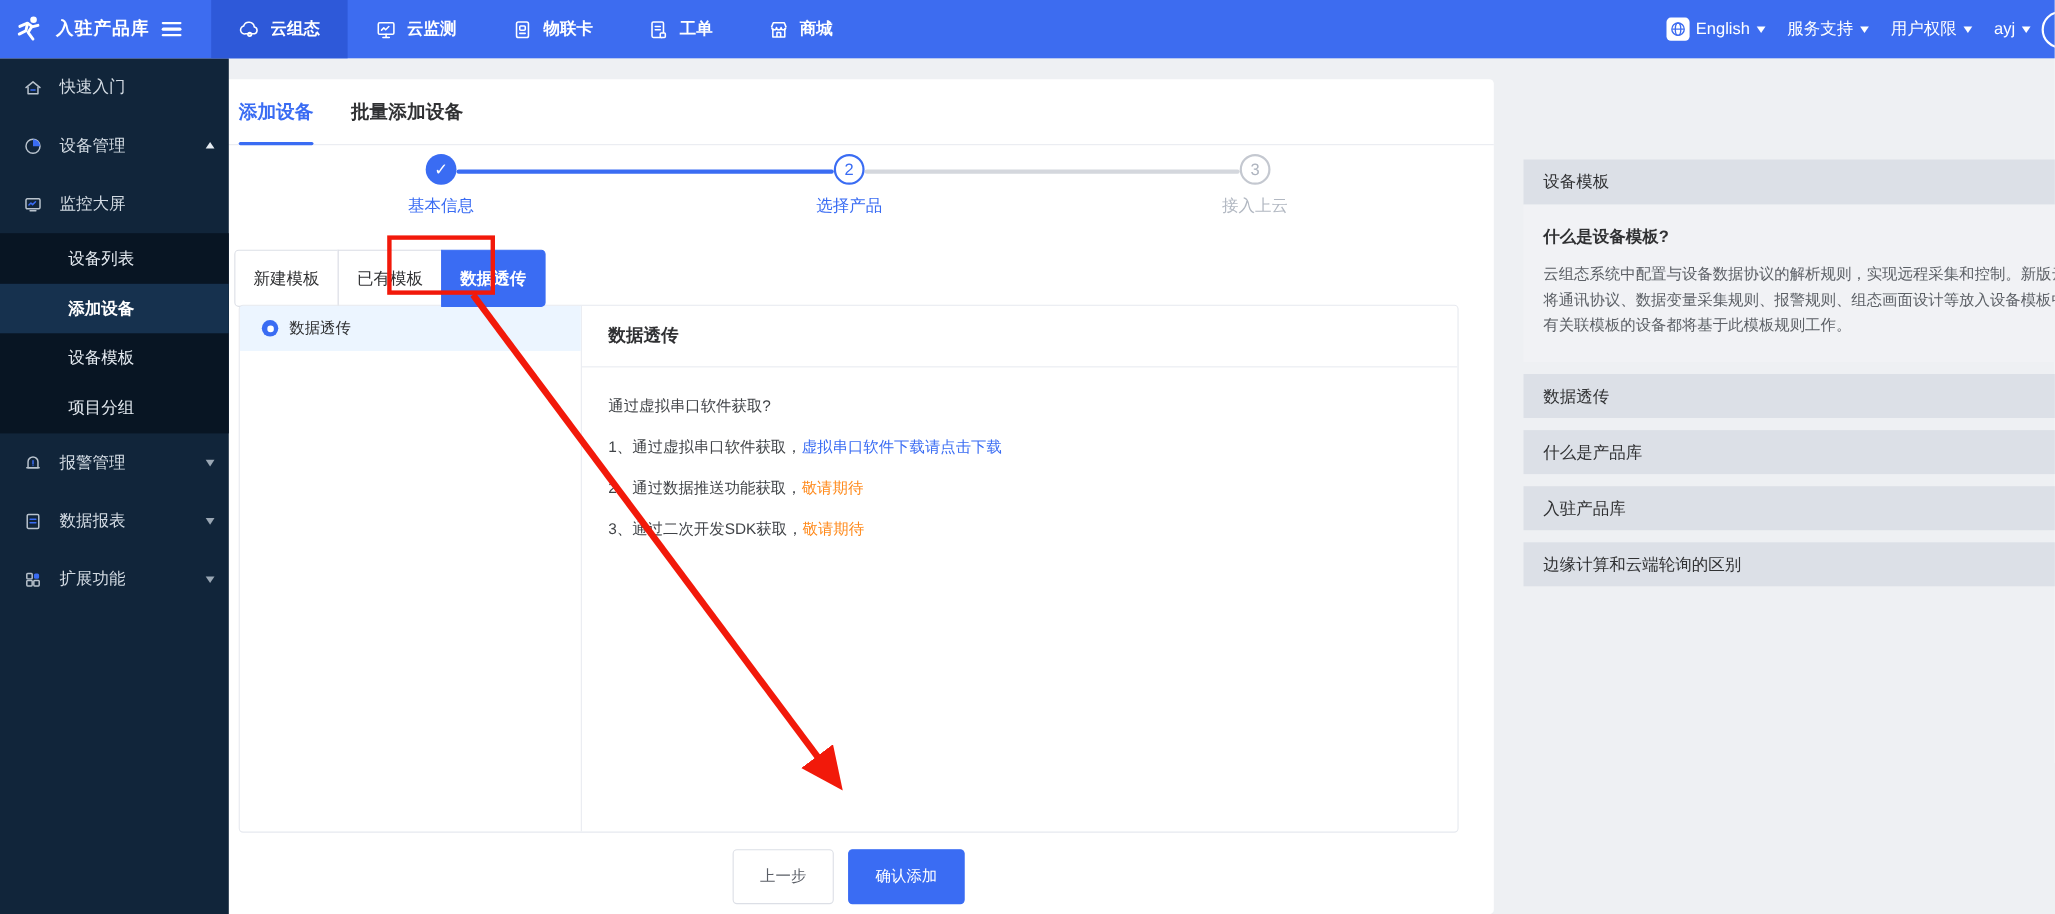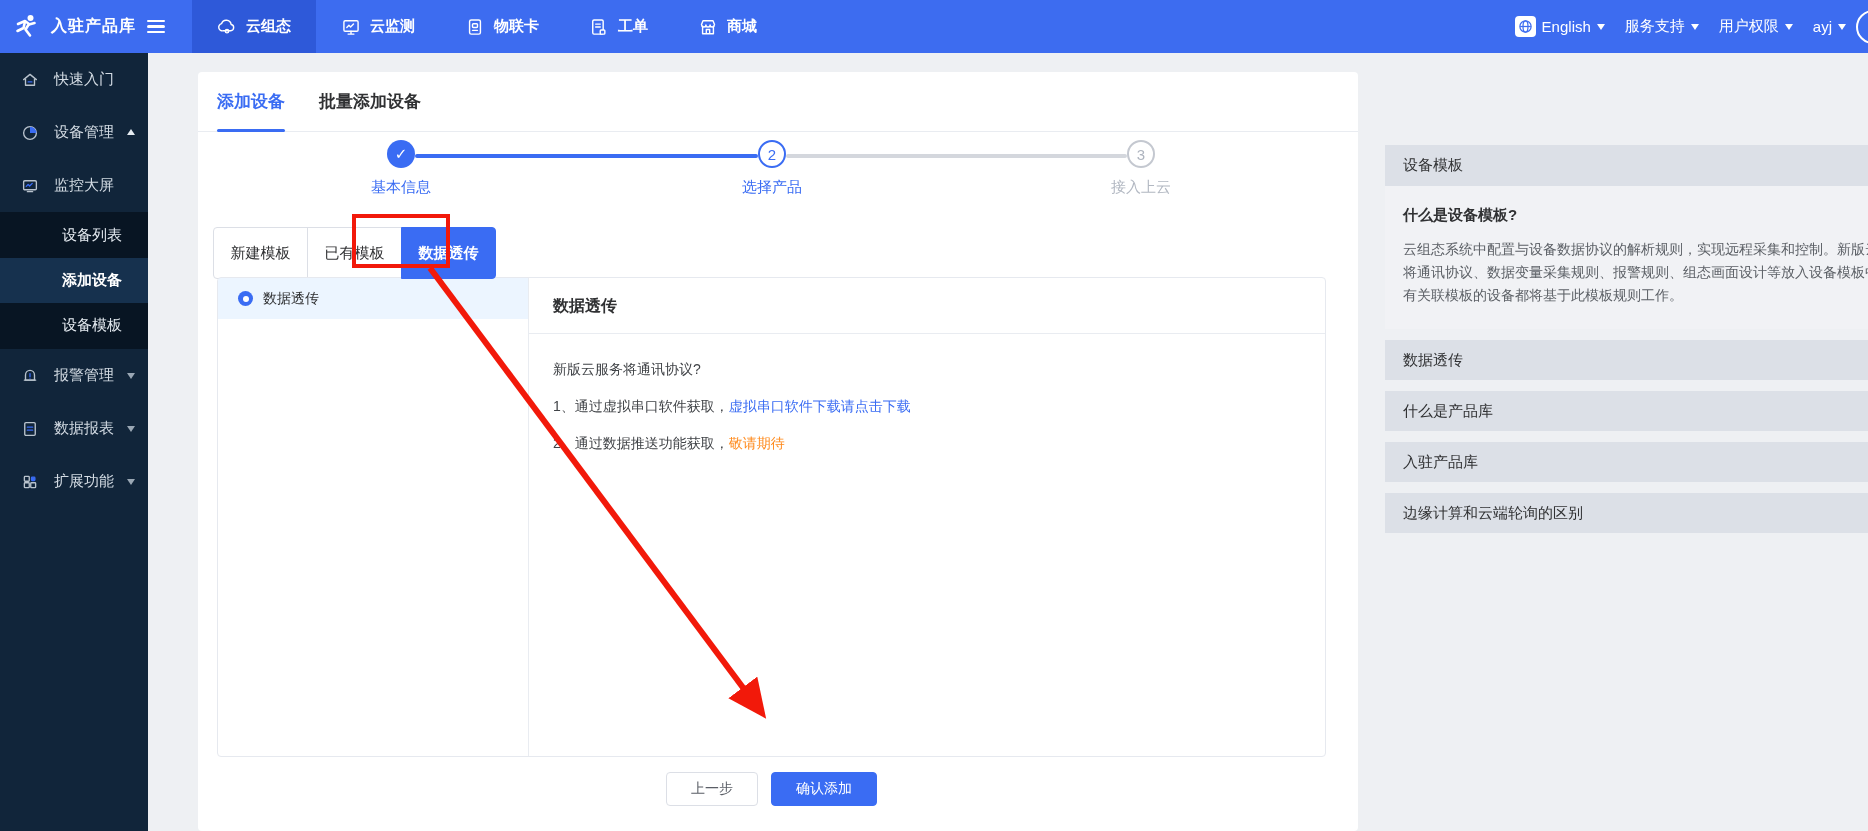--- a/index.html
+++ b/index.html
@@ -16,21 +16,21 @@
   .burger i{width:18px;height:2.5px;background:#fff;border-radius:2px;display:block}
   .nav{display:flex;height:100%}
   .nav-item{display:flex;align-items:center;gap:9px;padding:0 25px;font-size:15px;font-weight:bold;height:100%;cursor:pointer;white-space:nowrap}
   .nav-item.active{background:#2e59d9}
   .topbar-right{margin-left:auto;display:flex;align-items:center;padding-right:4px;font-size:15px}
   .tr-item{display:flex;align-items:center;gap:6px;padding:0 10px;cursor:pointer;white-space:nowrap}
   .caret{width:0;height:0;border:4.5px solid transparent;border-top:6px solid #fff;margin-top:5px;display:inline-block}
   .globe-badge{width:21px;height:21px;background:#fff;border-radius:4px;display:flex;align-items:center;justify-content:center;flex:none}
   .avatar-partial{width:30px;height:30px;border:2px solid #fff;border-radius:50%;margin-right:-26px;flex:none}
   
-  .sidebar{position:absolute;top:53px;left:0;bottom:0;width:148px;background:#11253a;color:#c8d2dc;z-index:10}
+  .sidebar{position:absolute;top:53px;left:0;bottom:0;width:208px;background:#11253a;color:#c8d2dc;z-index:10}
   .side-item{height:53px;display:flex;align-items:center;gap:15px;padding-left:21px;font-size:15px;position:relative;cursor:pointer}
   .side-item .label{color:#d3dbe3}
   .gchev{position:absolute;right:13px;width:0;height:0;border:4.5px solid transparent}
   .gchev.up{border-bottom:6px solid #e6ecf2;margin-top:-5px}
   .gchev.down{border-top:6px solid #9aa7b4;margin-top:5px}
   .submenu{background:#081523;padding:1px 0}
   .sub-item{height:45px;display:flex;align-items:center;padding-left:62px;font-size:15px;color:#e6ecf2;cursor:pointer}
   .sub-item.active{background:#16314e;color:#fff;font-weight:bold}
   
   .card{position:absolute;left:198px;top:72px;width:1160px;height:759px;background:#fff;border-radius:4px;z-index:1}
@@ -66,21 +66,21 @@
   .radio::after{content:"";position:absolute;left:4.5px;top:4.5px;width:6px;height:6px;background:#fff;border-radius:50%}
   .sel-label{font-size:14px;color:#303133}
   .right-col{flex:1;min-width:0}
   .panel-title{height:55px;line-height:55px;padding:0 24px;font-size:16px;font-weight:bold;color:#303133;border-bottom:1px solid #e9ecf1}
   .panel-body{padding:27px 24px;font-size:14px;color:#404347}
   .panel-body p{margin:0 0 21px;line-height:16px}
   .lnk{color:#3a6cf3;cursor:pointer}
   .pend{color:#ff8a1c}
   
   .footer{position:absolute;left:19px;top:700px;width:1109px;display:flex;justify-content:center;gap:13px}
-  .btn{height:34px;box-sizing:border-box;border-radius:4px;font-size:14px;display:flex;align-items:center;justify-content:center;padding:12px 24px;cursor:pointer}
+  .btn{height:50px;box-sizing:border-box;border-radius:4px;font-size:14px;display:flex;align-items:center;justify-content:center;padding:12px 24px;cursor:pointer}
   .btn-prev{background:#fff;border:1px solid #dcdfe6;color:#5a5e66}
   .btn-confirm{background:#3a6cf3;border:1px solid #3a6cf3;color:#fff}
   
   .help{position:absolute;left:1385px;top:145px;width:540px;z-index:2}
   .help-header{height:41px;background:#dce0e7;display:flex;align-items:center;padding:0 18px;font-size:15px;color:#303133;cursor:pointer;box-sizing:border-box}
   .help-content{background:#f1f2f5;padding:17px 18px 22px;margin-bottom:11px}
   .help-heading{font-size:15px;font-weight:bold;color:#303133;margin:3px 0 13px}
   .help-body{font-size:14px;color:#5c6066;line-height:23px}
   .help-bar{height:40px;background:#dce0e7;display:flex;align-items:center;padding:0 18px;font-size:15px;color:#303133;margin-bottom:11px;cursor:pointer;box-sizing:border-box}
   
@@ -222,20 +222,23 @@
   <div class="submenu">
     <div class="sub-item">
       <span>设备列表</span>
     </div>
     <div class="sub-item active">
       <span>添加设备</span>
     </div>
     <div class="sub-item">
       <span>设备模板</span>
     </div>
+    <div class="sub-item">
+      <span>项目分组</span>
+    </div>
   </div>
   <div class="side-item">
     <span>
       <svg class="ic" width="18" height="18" viewBox="0 0 24 24" fill="none" stroke="#b9c3cd" stroke-width="1.8">
         <path d="M6 17.5v-7a6 6 0 0 1 12 0v7z" stroke-linejoin="round"></path>
         <path d="M4.5 17.5h15" stroke-linecap="round"></path>
         <path d="M12 9v4" stroke="#3a6cf3" stroke-linecap="round"></path>
         <circle cx="12" cy="15" r="0.8" fill="#3a6cf3" stroke="none"></circle>
       </svg>
     </span>
@@ -298,23 +301,24 @@
   <div class="content-box">
     <div class="left-col">
       <div class="sel-row">
         <span class="radio"></span>
         <span class="sel-label">数据透传</span>
       </div>
     </div>
     <div class="right-col">
       <div class="panel-title">数据透传</div>
       <div class="panel-body">
-        <p>新版云服务将通讯协议?</p>
+        <p>通过虚拟串口软件获取?</p>
         <p><span>1、通过虚拟串口软件获取，</span><span class="lnk">虚拟串口软件下载请点击下载</span></p>
         <p><span>2、通过数据推送功能获取，</span><span class="pend">敬请期待</span></p>
+        <p><span>3、通过二次开发SDK获取，</span><span class="pend">敬请期待</span></p>
       </div>
     </div>
   </div>
 
   <div class="footer">
     <div class="btn btn-prev">上一步</div>
     <div class="btn btn-confirm">确认添加</div>
   </div>
 </div>
 

